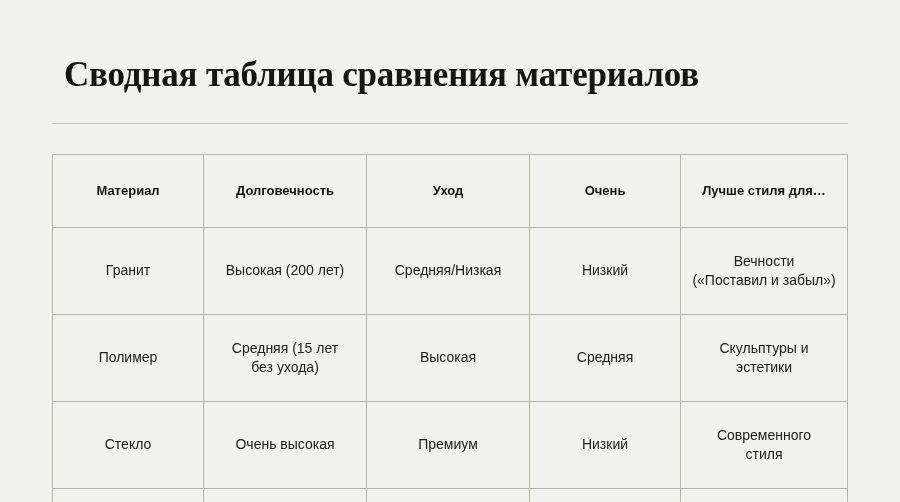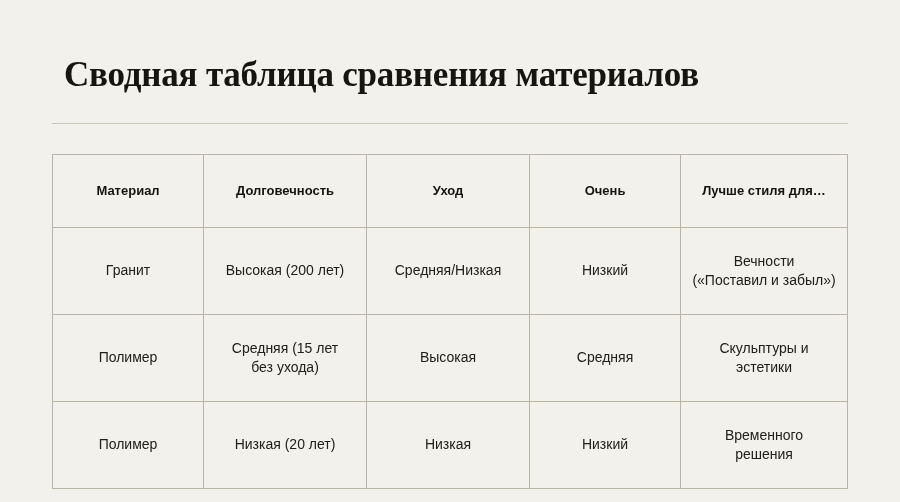--- a/index.html
+++ b/index.html
@@ -102,20 +102,27 @@
         <td>Вечности<br>(«Поставил и забыл»)</td>
       </tr>
       <tr>
         <td>Полимер</td>
         <td>Средняя (15 лет<br>без ухода)</td>
         <td>Высокая</td>
         <td>Средняя</td>
         <td>Скульптуры и<br>эстетики</td>
       </tr>
       <tr>
+        <td>Стекло</td>
+        <td>Очень высокая</td>
+        <td>Премиум</td>
+        <td>Низкий</td>
+        <td>Современного<br>стиля</td>
+      </tr>
+      <tr>
         <td>Полимер</td>
         <td>Низкая (20 лет)</td>
         <td>Низкая</td>
         <td>Низкий</td>
         <td>Временного<br>решения</td>
       </tr>
     </tbody>
   </table>
 
 </div>

